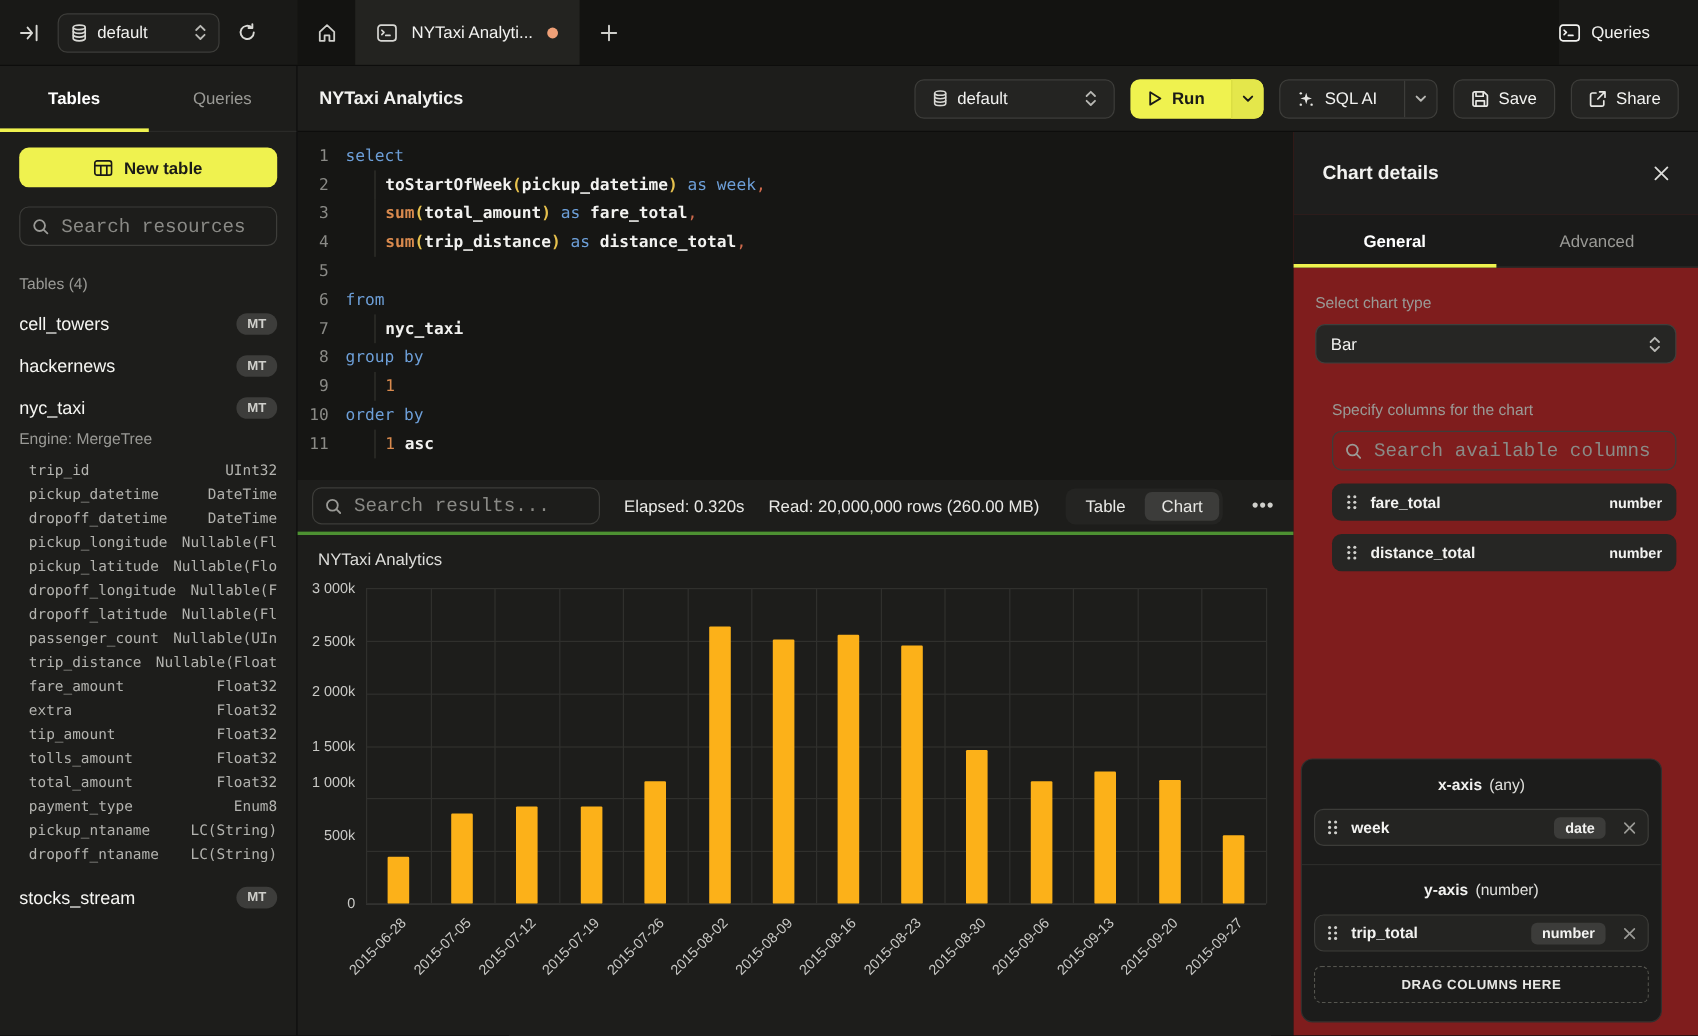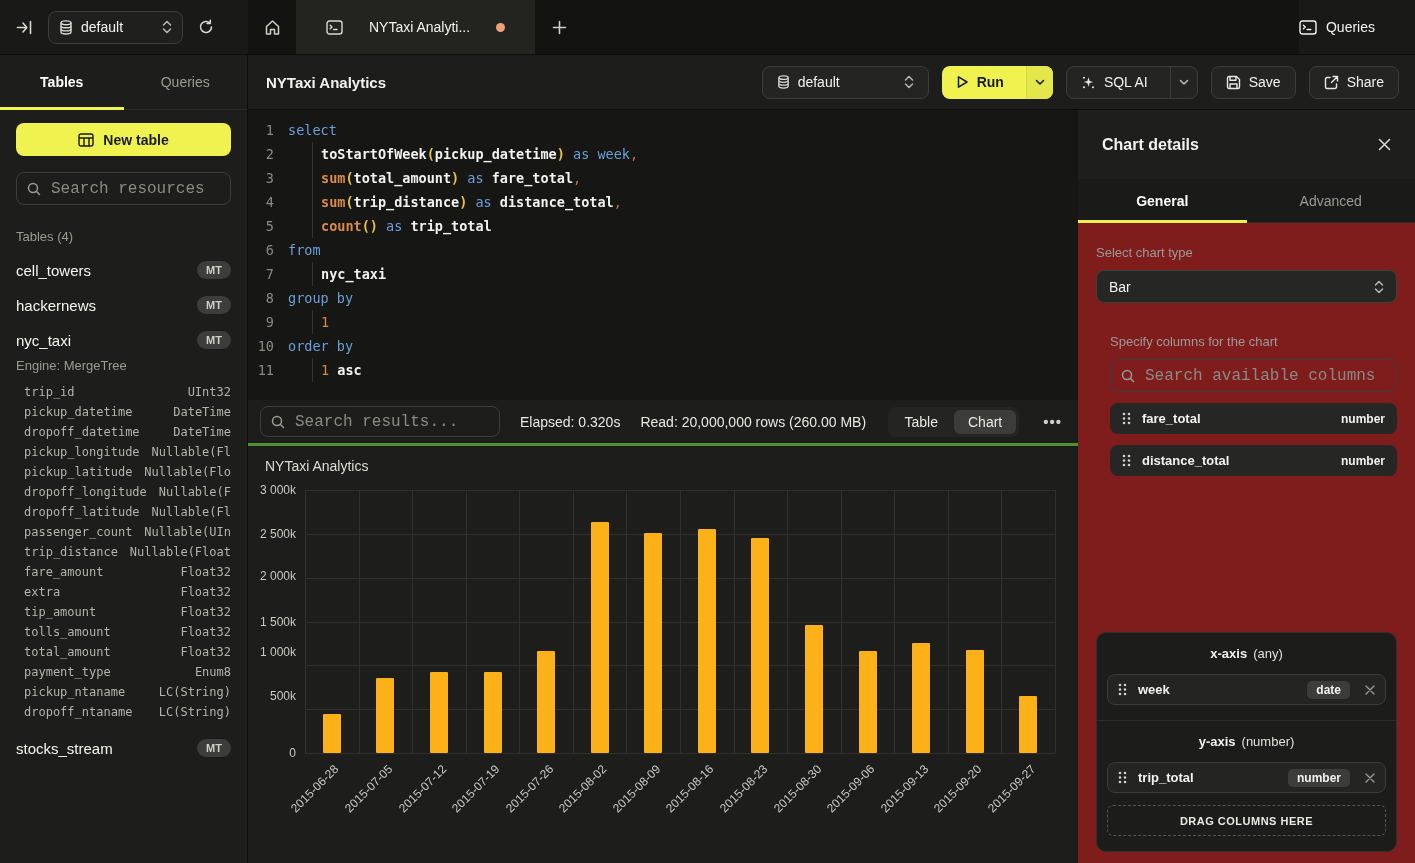--- a/index.html
+++ b/index.html
@@ -12,21 +12,21 @@
   svg { display:block; }
 
   
   .topbar { position:absolute; top:0; left:0; right:0; height:55px; background:#191917; display:flex; align-items:stretch; border-bottom:1px solid #0d0d0c; }
   .tb-left { width:248px; flex:none; display:flex; align-items:center; gap:15px; padding:0 16px; }
   .icon-btn { color:#d8d8d4; display:flex; align-items:center; justify-content:center; cursor:pointer; }
   .db-select { width:135px; height:33px; border:1px solid #3d3d3a; border-radius:8px; background:#1f1f1d; display:flex; align-items:center; gap:8px; padding:0 10px; cursor:pointer; }
   .db-select .lbl { flex:1; font-size:14px; color:#f2f2f0; }
   .tabstrip { flex:1; background:#131311; display:flex; align-items:stretch; }
   .home-btn { width:48px; display:flex; align-items:center; justify-content:center; color:#cfcfcb; cursor:pointer; }
-  .tab { background:#232320; display:flex; align-items:center; gap:26px; padding:0 30px; cursor:pointer; }
+  .tab { background:#232320; display:flex; align-items:center; gap:12px; padding:0 18px; cursor:pointer; }
   .tab-title { font-size:14px; color:#f2f2f0; }
   .tab-dot { width:9px; height:9px; border-radius:50%; }
   .plus-btn { width:48px; display:flex; align-items:center; justify-content:center; color:#cfcfcb; font-size:20px; cursor:pointer; }
   .tb-right { display:flex; align-items:center; gap:9px; padding-right:40px; color:#f2f2f0; cursor:pointer; }
 
   
   .sidebar { position:absolute; top:55px; left:0; width:248px; bottom:0; background:#1d1d1b; border-right:1px solid #0d0d0c; }
   .side-tabs { height:55px; display:flex; border-bottom:1px solid #2a2a28; }
   .stab { flex:1; display:flex; align-items:center; justify-content:center; font-size:14px; color:#9a9a96; position:relative; cursor:pointer; }
   .stab.active { color:#ffffff; font-weight:700; }
@@ -103,21 +103,21 @@
   .p-body { padding:22px 18px 0; }
   .p-label { font-size:13px; color:#9a9a96; }
   .p-select { margin-top:10px; height:33px; border:1px solid #3f3f3c; background:#262624; border-radius:8px; display:flex; align-items:center; justify-content:space-between; padding:0 12px; font-size:14px; cursor:pointer; }
   .p-cols { margin-top:31px; padding-left:14px; }
   .p-cols .search-box { margin-top:10px; }
   .chip { margin-top:11px; height:31px; border-radius:8px; background:#262624; display:flex; align-items:center; gap:11px; padding:0 12px; font-size:13px; cursor:grab; }
   .chipname { font-weight:700; color:#f2f2f0; }
   .chiptype { margin-left:auto; font-weight:700; font-size:12px; color:#f2f2f0; }
   .drag { color:#d0d0cc; display:flex; }
 
-  .axes-box { position:absolute; left:18px; width:301px; top:522px; background:#1c1c1b; border:1px solid #30302e; border-radius:10px; overflow:hidden; }
+  .axes-box { position:absolute; left:6px; width:301px; top:522px; background:#1c1c1b; border:1px solid #30302e; border-radius:10px; overflow:hidden; }
   .axis-sec { padding:13px 10px 15px; }
   .axis-sec + .axis-sec { border-top:1px solid #2c2c2a; }
   .axis-head { text-align:center; font-size:13px; color:#f2f2f0; }
   .axis-head .hd { font-weight:700; }
   .axis-head .hint { margin-left:6px; color:#e0e0dc; }
   .axchip { margin-top:13px; height:31px; border:1px solid #3c3c39; background:#242422; border-radius:8px; display:flex; align-items:center; gap:11px; padding:0 10px; font-size:13px; }
   .axbadge { margin-left:auto; background:#3c3c3a; border-radius:5px; padding:2px 9px; font-size:12px; font-weight:700; }
   .axclose { color:#9a9a96; margin-left:4px; cursor:pointer; display:flex; }
   .dropzone { margin-top:12px; height:31px; border:1px dashed #55554f; border-radius:6px; display:flex; align-items:center; justify-content:center; font-size:11px; font-weight:700; letter-spacing:0.5px; color:#e8e8e5; }
 </style>
@@ -391,21 +391,20 @@
         <div class="eline">
           <span class="gut">3</span>
           <span class="code indent"><span class="tk-f">sum</span><span class="tk-b">(</span><span class="tk-w">total_amount</span><span class="tk-b">)</span><span class="tk-k"> as </span><span class="tk-w">fare_total</span><span class="tk-p">,</span></span>
         </div>
         <div class="eline">
           <span class="gut">4</span>
           <span class="code indent"><span class="tk-f">sum</span><span class="tk-b">(</span><span class="tk-w">trip_distance</span><span class="tk-b">)</span><span class="tk-k"> as </span><span class="tk-w">distance_total</span><span class="tk-p">,</span></span>
         </div>
         <div class="eline">
           <span class="gut">5</span>
-          <span class="code indent"><span class="tk-f">count</span><span class="tk-b">()</span><span class="tk-k"> as </span><span class="tk-w">trip_total</span></span>
         </div>
         <div class="eline">
           <span class="gut">6</span>
           <span class="code"><span class="tk-k">from</span></span>
         </div>
         <div class="eline">
           <span class="gut">7</span>
           <span class="code indent"><span class="tk-w">nyc_taxi</span></span>
         </div>
         <div class="eline">

